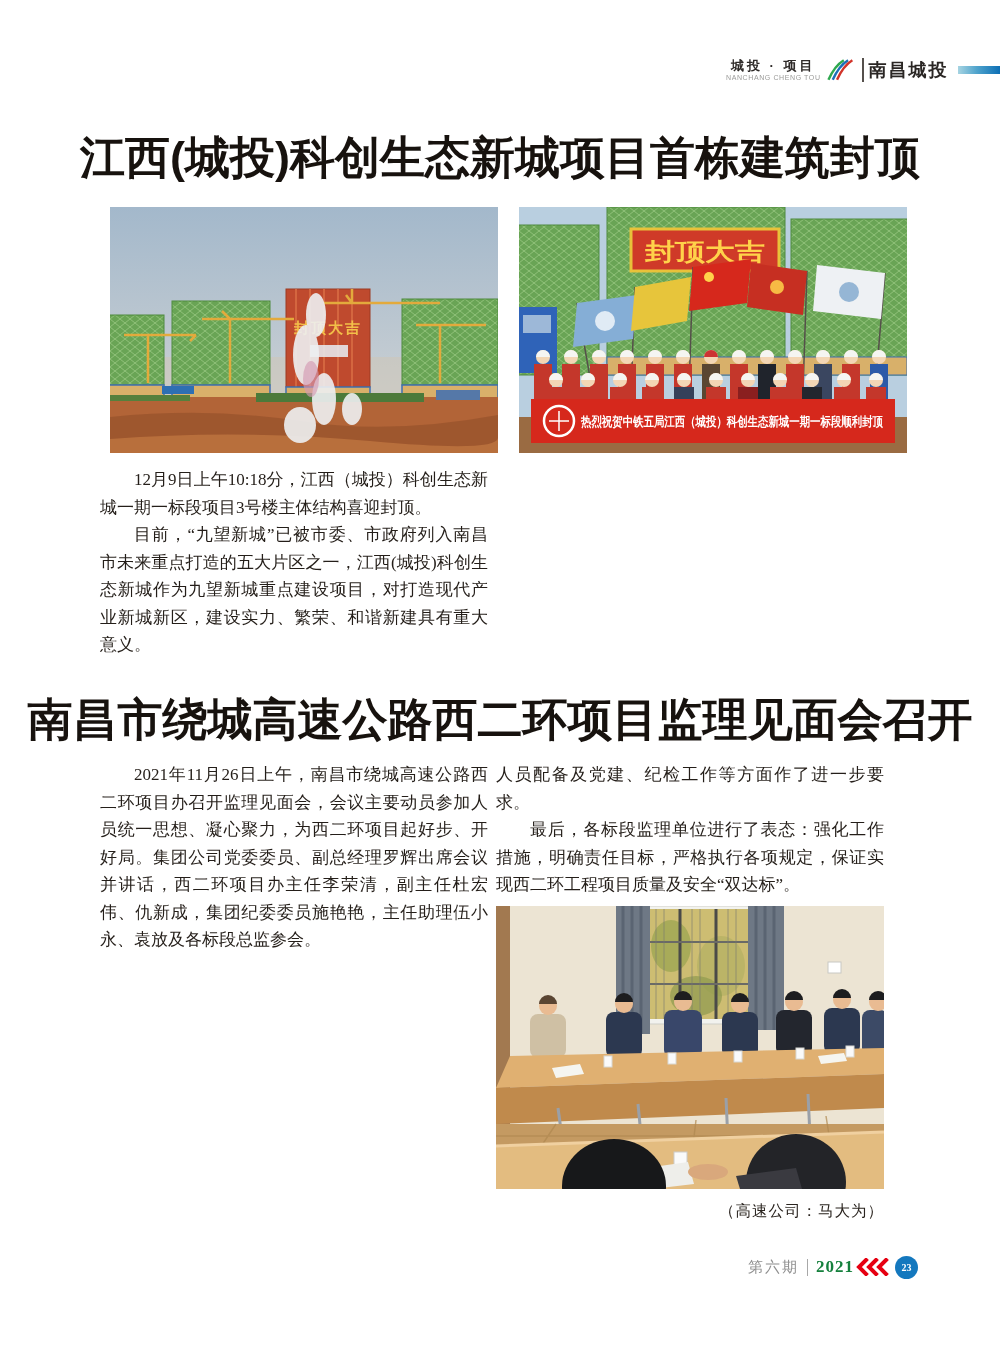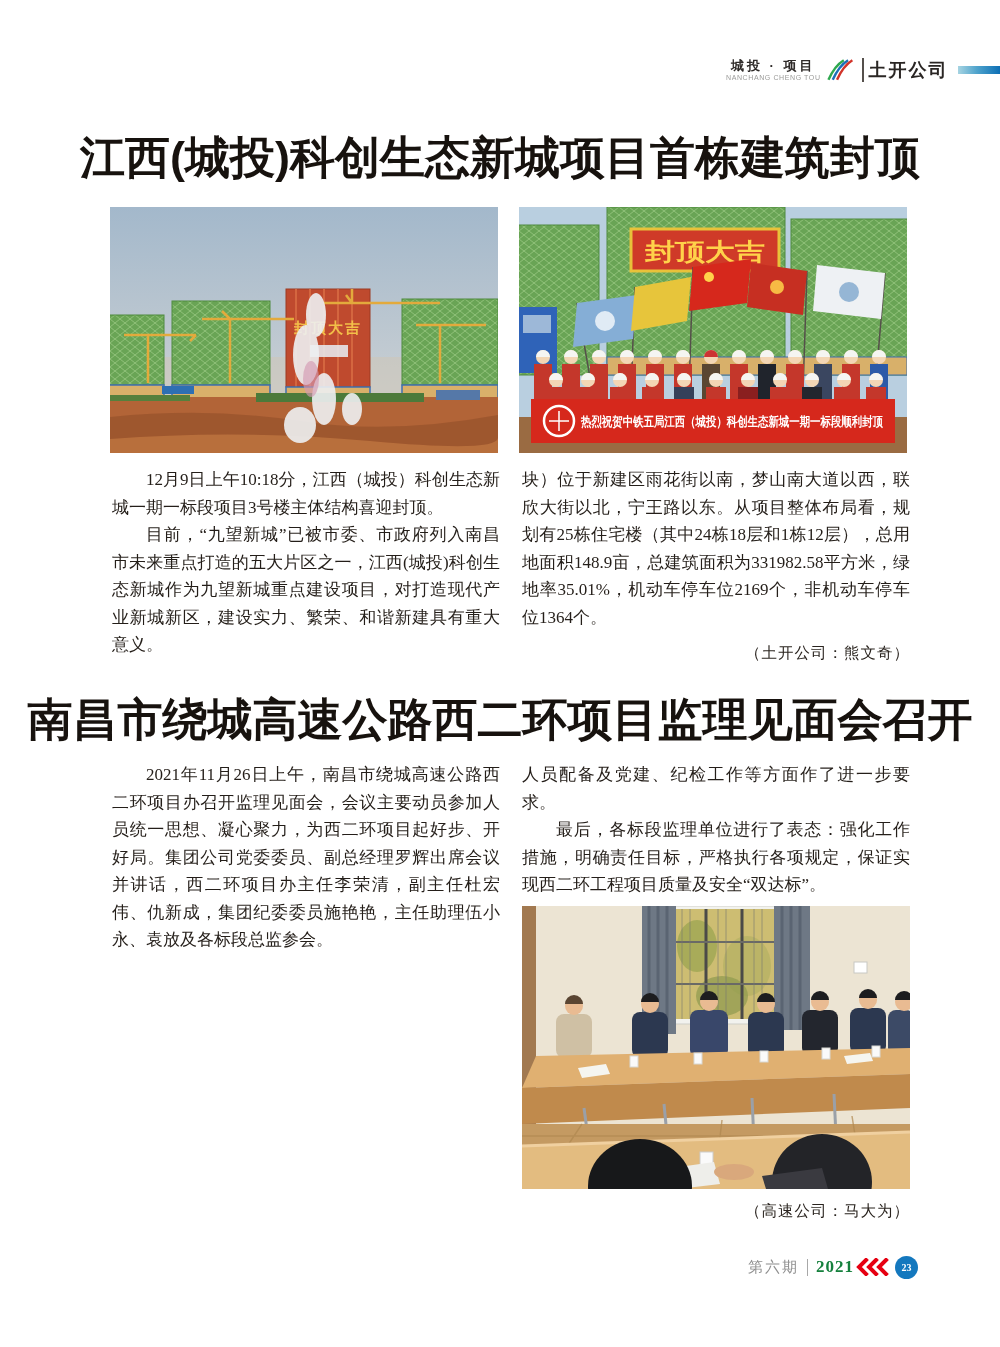--- a/index.html
+++ b/index.html
@@ -23,21 +23,21 @@
     font-family:"Liberation Sans","DejaVu Sans",sans-serif;
     font-weight:900;font-size:45px;color:#17120e;letter-spacing:0px;white-space:nowrap;
   }
   .t1{top:128px;}
   .t2{top:690px;}
   
   .photos1{position:absolute;top:207px;left:110px;display:flex;gap:21px;}
   .photo{width:388px;height:246px;overflow:hidden;background:#0ea5e9;}
   .photo svg{display:block;}
   
-  .cols{position:absolute;left:112px;width:798px;display:flex;gap:22px;}
+  .cols{position:absolute;left:100px;width:798px;display:flex;gap:8px;}
   .s1{top:466px;}
   .s2{top:761px;}
   .col{width:388px;font-size:17px;line-height:27.5px;text-align:justify;color:#241e19;}
   .col p{margin:0;text-indent:2em;}
   .col p.cont{text-indent:0;}
   .caption{text-align:right;font-size:15.5px;margin-top:8px;color:#2a241f;letter-spacing:1px;}
   .photo3{width:388px;height:283px;overflow:hidden;margin-top:7px;background:#ccc;}
   
   .footer{position:absolute;top:1254px;left:748px;height:26px;display:flex;align-items:center;
     font-family:Liberation Serif, serif;}
@@ -57,21 +57,21 @@
     <div class="brand-text">
       <div class="brand-cn">城投 · 项目</div>
       <div class="brand-en">NANCHANG CHENG TOU</div>
     </div>
     <svg class="logo" viewBox="0 0 44 36">
       <path d="M4 34 C11 18 19 8 29 2" stroke="#2fa84f" stroke-width="4" fill="none"></path>
       <path d="M11 34 C18 18 26 8 36 2" stroke="#1d6fb8" stroke-width="4" fill="none"></path>
       <path d="M18 34 C25 18 33 8 43 2" stroke="#d2342a" stroke-width="4" fill="none"></path>
     </svg>
     <div class="hdr-div"></div>
-    <div class="brand-name">土开公司</div>
+    <div class="brand-name">南昌城投</div>
     <div class="hdr-bar"></div>
   </div>
 
   <div class="art-title t1">江西(城投)科创生态新城项目首栋建筑封顶</div>
 
   <div class="photos1">
 
     <div class="photo">
       <svg viewBox="0 0 388 246" width="388" height="246">
         <defs>
@@ -259,24 +259,20 @@
         <path d="M30 214 H50 M40 204 V224" stroke="#ffffff" stroke-width="1.5"></path>
         <text x="62" y="219" font-size="13" font-weight="bold" fill="#ffffff" textLength="302" lengthAdjust="spacingAndGlyphs">热烈祝贺中铁五局江西（城投）科创生态新城一期一标段顺利封顶</text>
       </svg>
     </div>
   </div>
 
   <div class="cols s1">
     <div class="col">
       <p>12月9日上午10:18分，江西（城投）科创生态新城一期一标段项目3号楼主体结构喜迎封顶。</p>
       <p>目前，“九望新城”已被市委、市政府列入南昌市未来重点打造的五大片区之一，江西(城投)科创生态新城作为九望新城重点建设项目，对打造现代产业新城新区，建设实力、繁荣、和谐新建具有重大意义。</p>
-    </div>
-    <div class="col">
-      <p class="cont">块）位于新建区雨花街以南，梦山南大道以西，联欣大街以北，宁王路以东。从项目整体布局看，规划有25栋住宅楼（其中24栋18层和1栋12层），总用地面积148.9亩，总建筑面积为331982.58平方米，绿地率35.01%，机动车停车位2169个，非机动车停车位1364个。</p>
-      <div class="caption">（土开公司：熊文奇）</div>
     </div>
   </div>
 
   <div class="art-title t2">南昌市绕城高速公路西二环项目监理见面会召开</div>
 
   <div class="cols s2">
     <div class="col">
       <p>2021年11月26日上午，南昌市绕城高速公路西二环项目办召开监理见面会，会议主要动员参加人员统一思想、凝心聚力，为西二环项目起好步、开好局。集团公司党委委员、副总经理罗辉出席会议并讲话，西二环项目办主任李荣清，副主任杜宏伟、仇新成，集团纪委委员施艳艳，主任助理伍小永、袁放及各标段总监参会。</p>
     </div>
     <div class="col">

